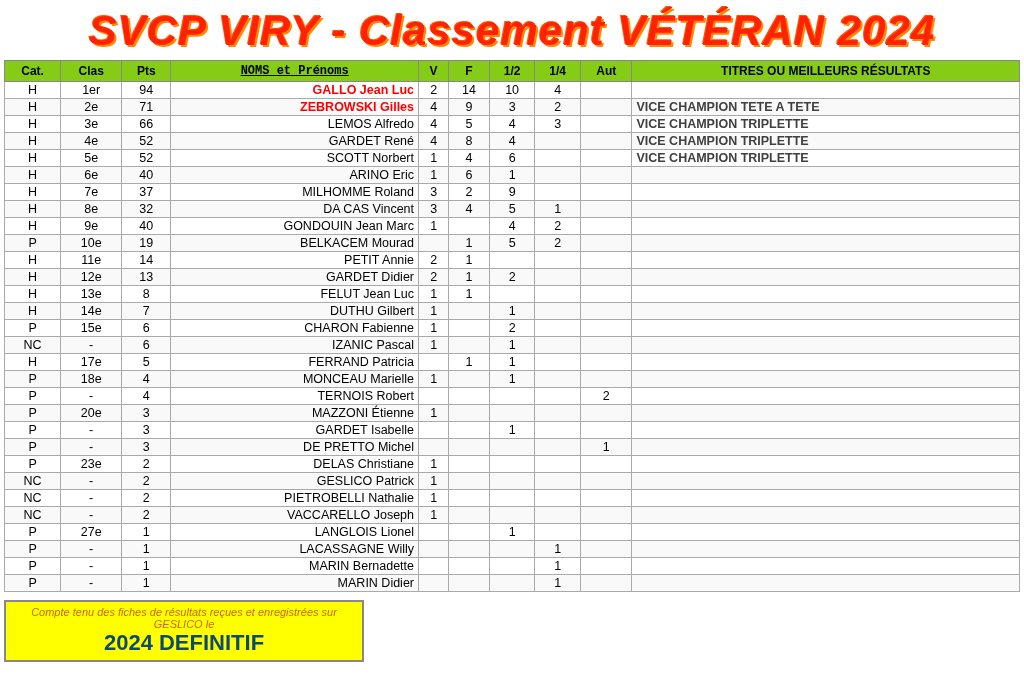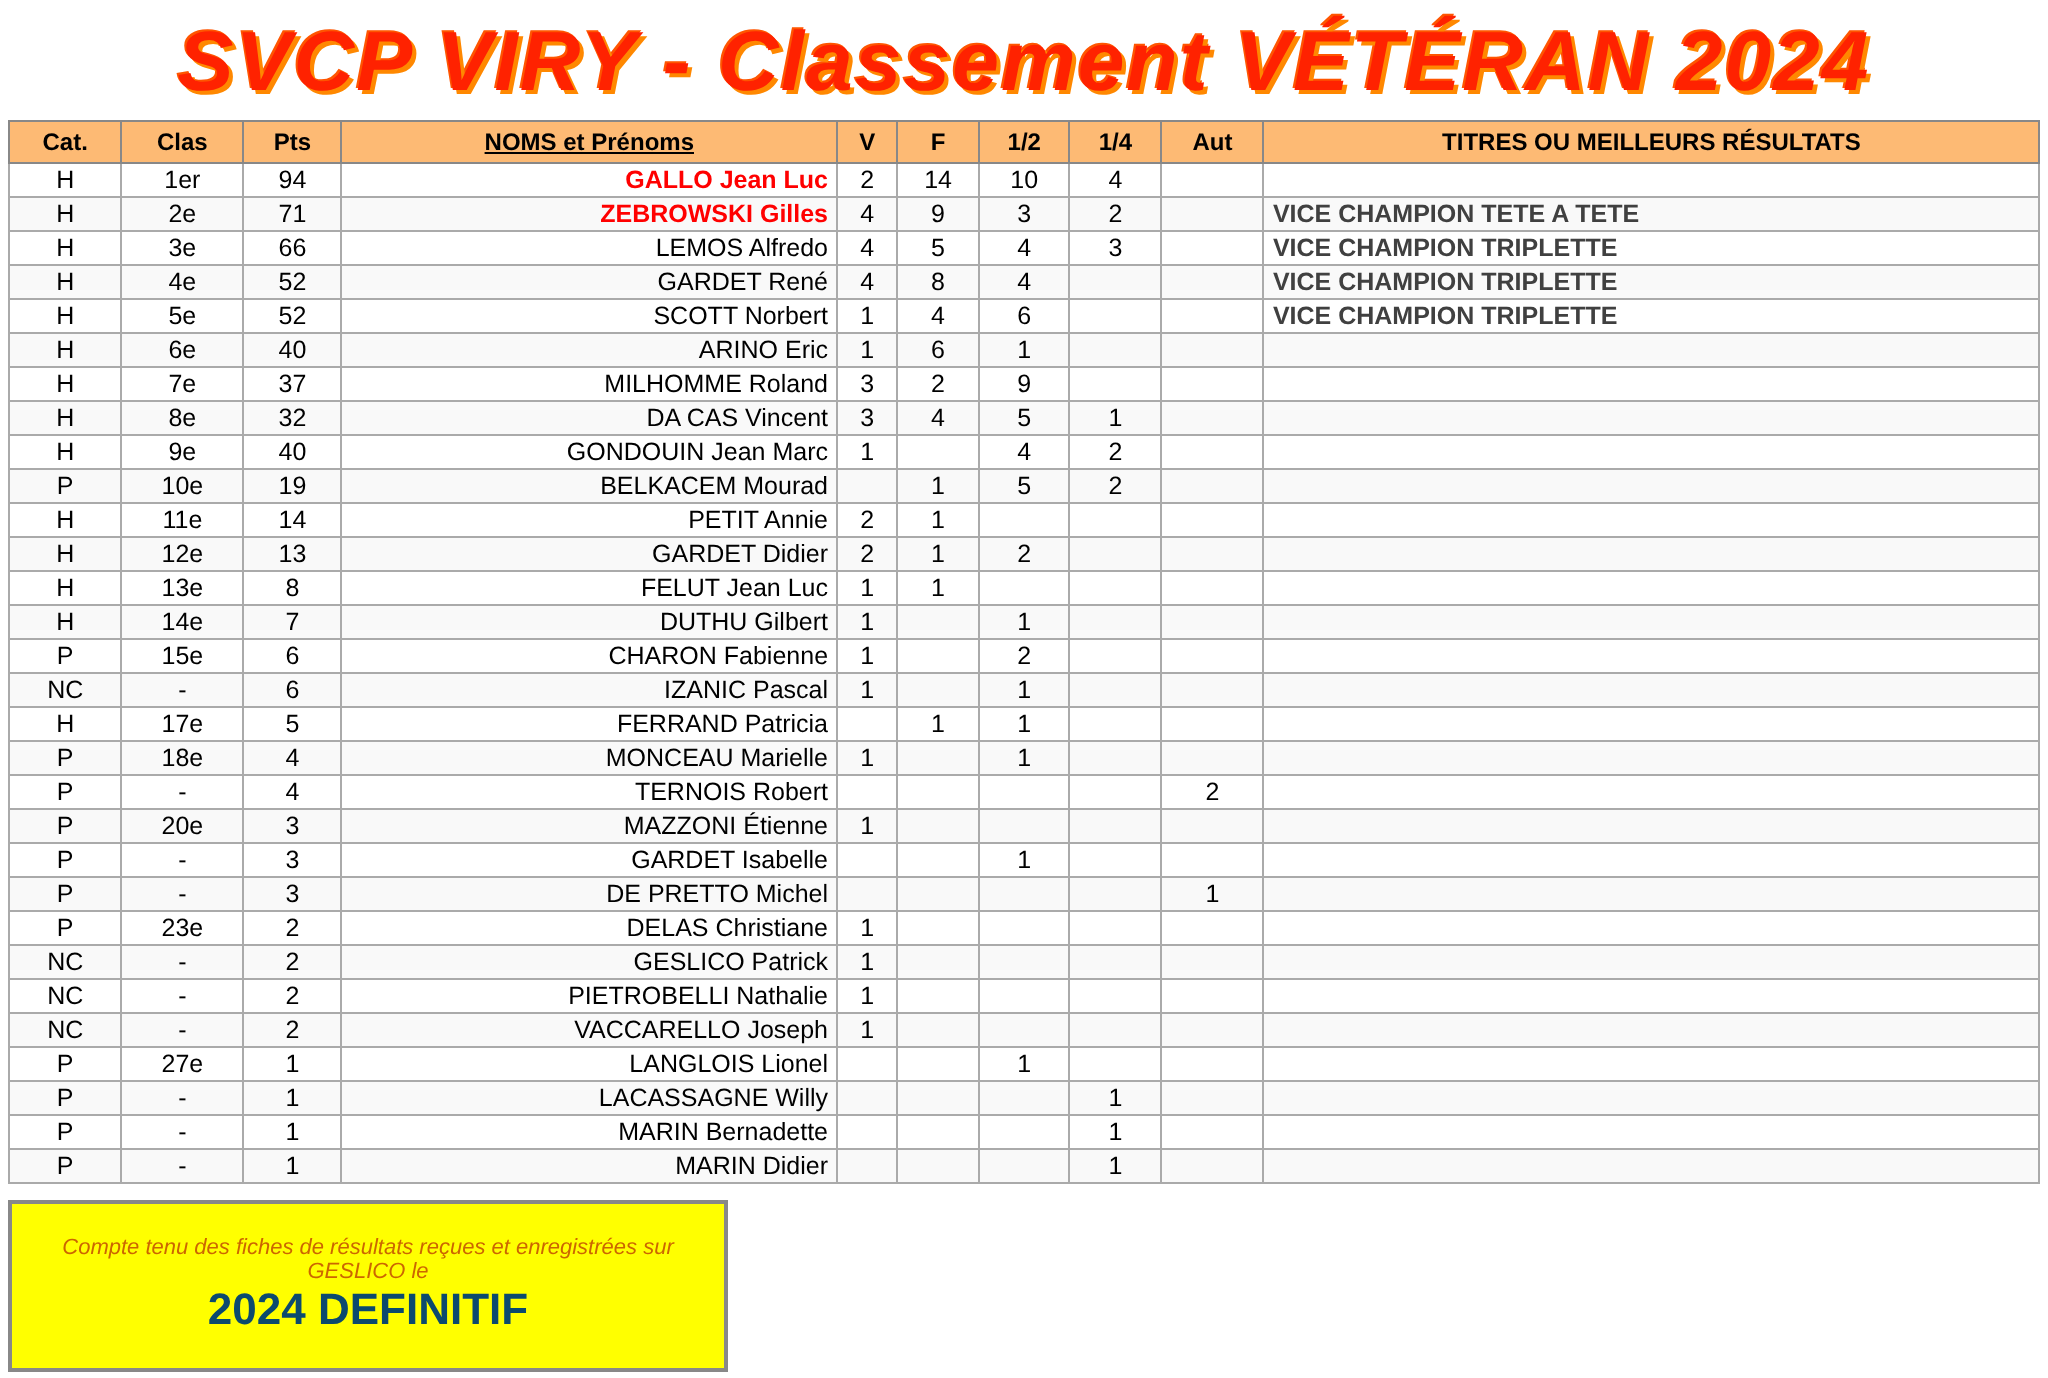--- a/index.html
+++ b/index.html
@@ -32,30 +32,31 @@
       padding: 0 4px;
     }
 
     table {
       width: 100%;
       border-collapse: collapse;
       font-size: 12.5px;
     }
 
     thead tr th {
-      background: #fdba74;
+      background: #84cc16;
       border: 1px solid #888;
       padding: 3px 4px;
       text-align: center;
       font-weight: bold;
       font-size: 12px;
     }
 
     thead tr th.name-col {
       text-decoration: underline;
+      font-family: Liberation Mono, monospace;
     }
 
     tbody tr td {
       border: 1px solid #aaa;
       padding: 1px 4px;
       text-align: center;
       font-size: 12.5px;
       white-space: nowrap;
     }
 
@@ -75,21 +76,21 @@
     .footer {
       margin: 8px 4px 4px;
       display: flex;
       align-items: stretch;
     }
     .footer-box {
       border: 2px solid #888;
       background: #ffff00;
       width: 360px;
       text-align: center;
-      padding: 16px 8px;
+      padding: 4px 8px;
     }
     .footer-note {
       font-size: 11px;
       color: #cc6600;
       font-style: italic;
     }
     .footer-main {
       font-size: 22px;
       font-weight: bold;
       color: #0c4a6e;

